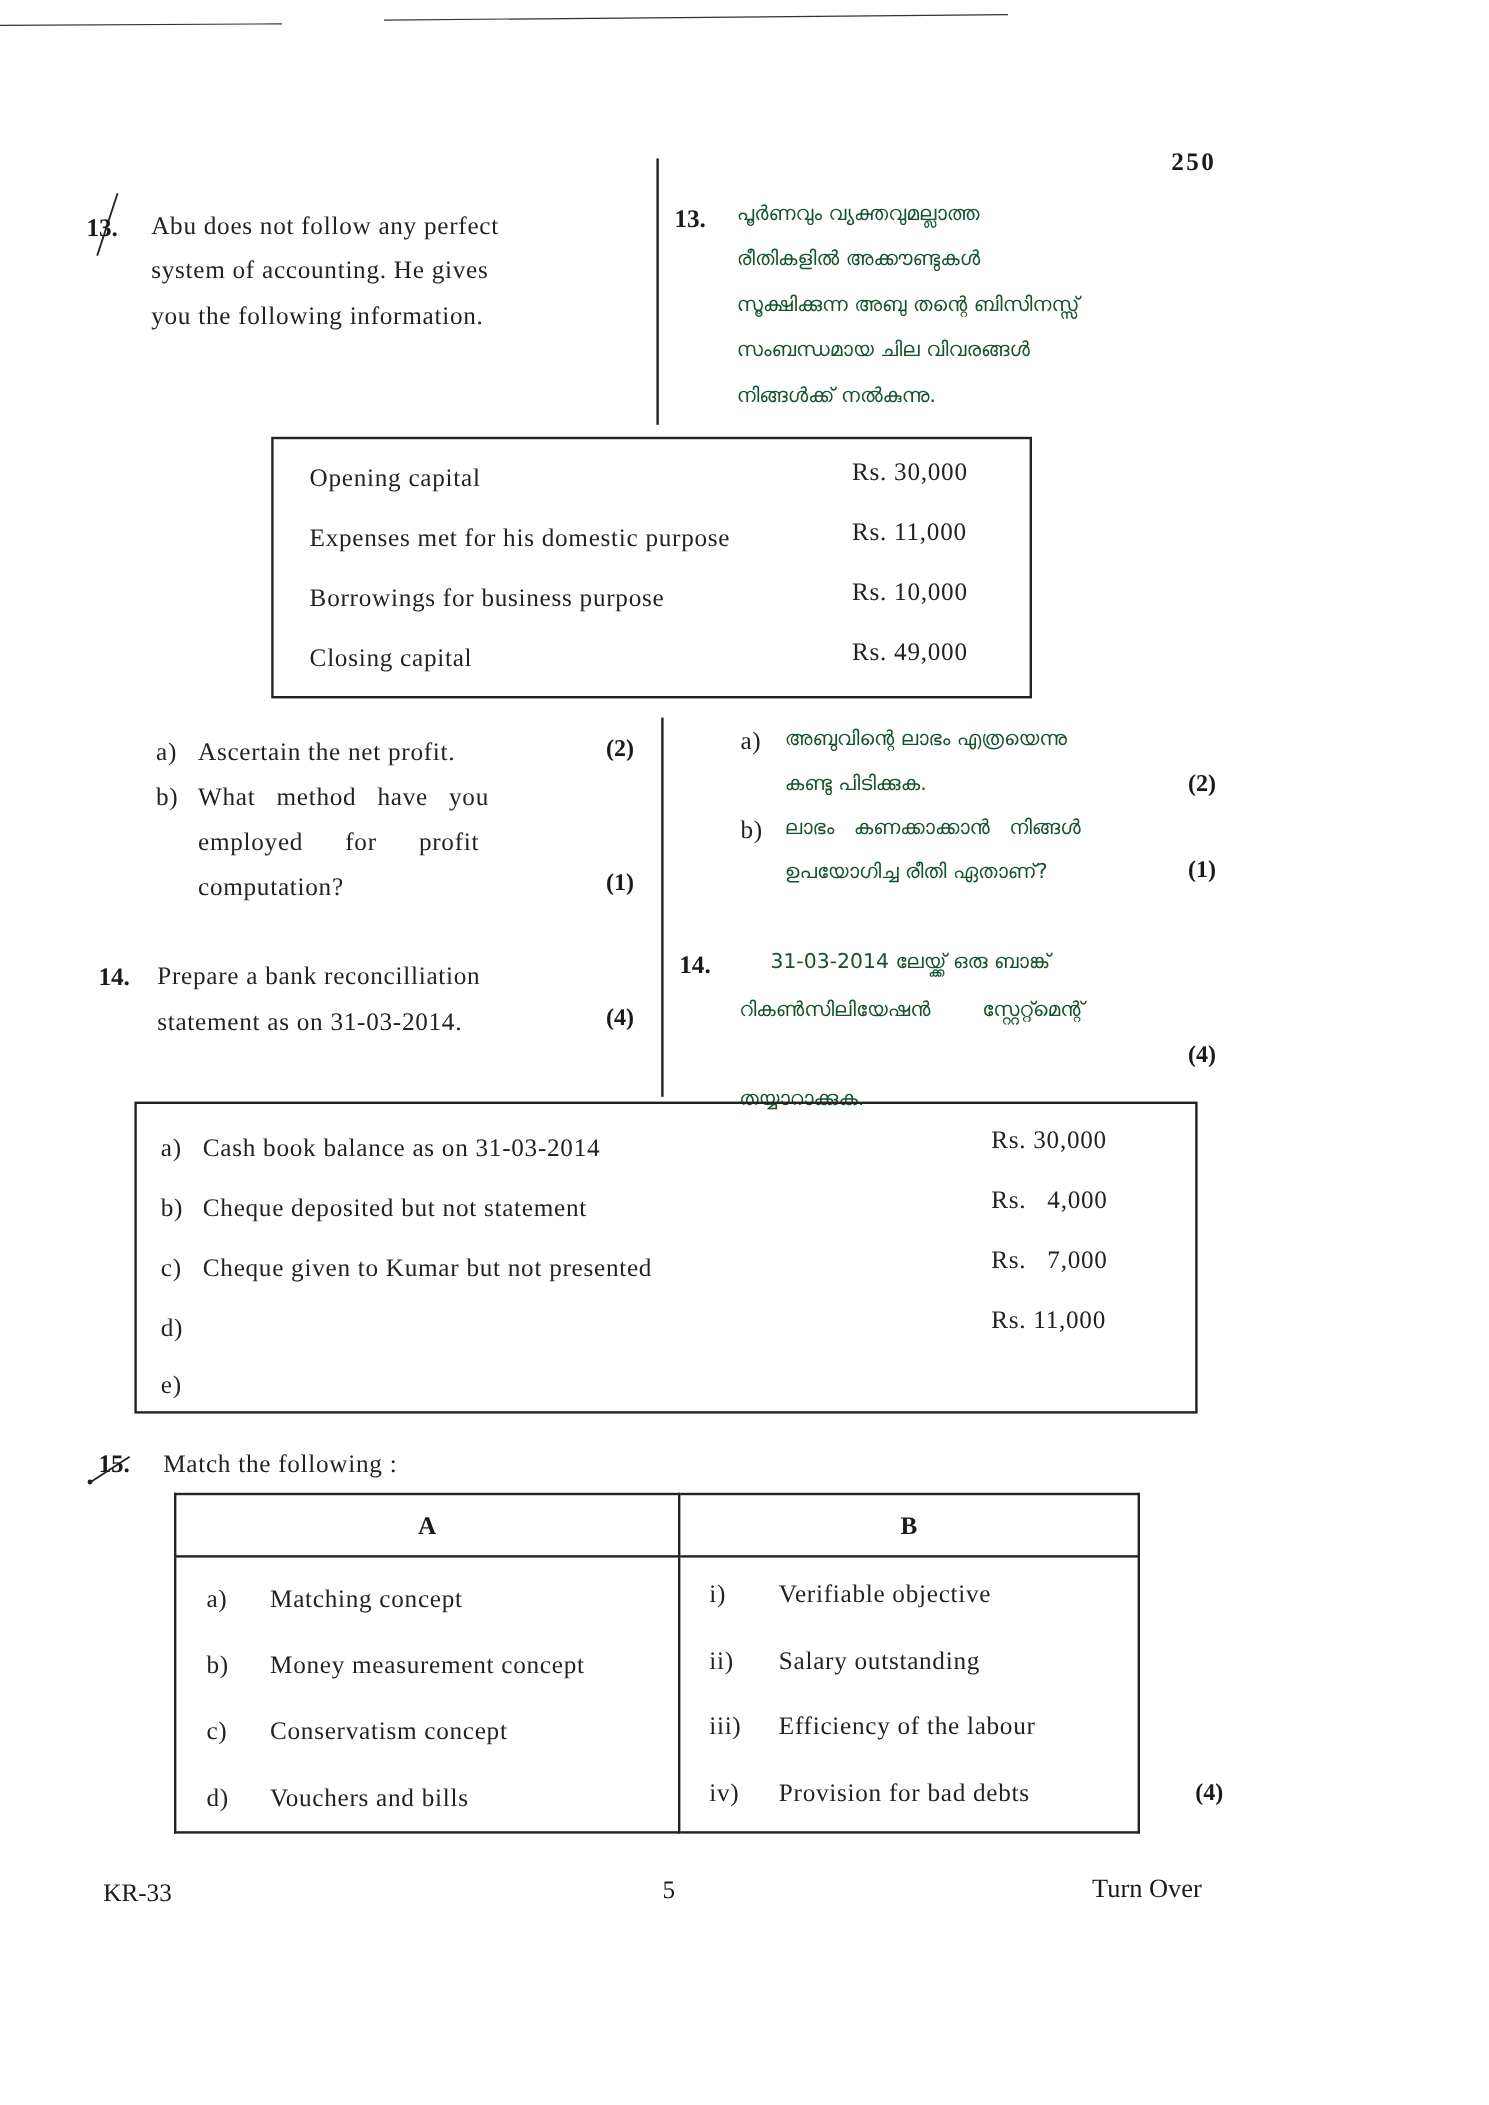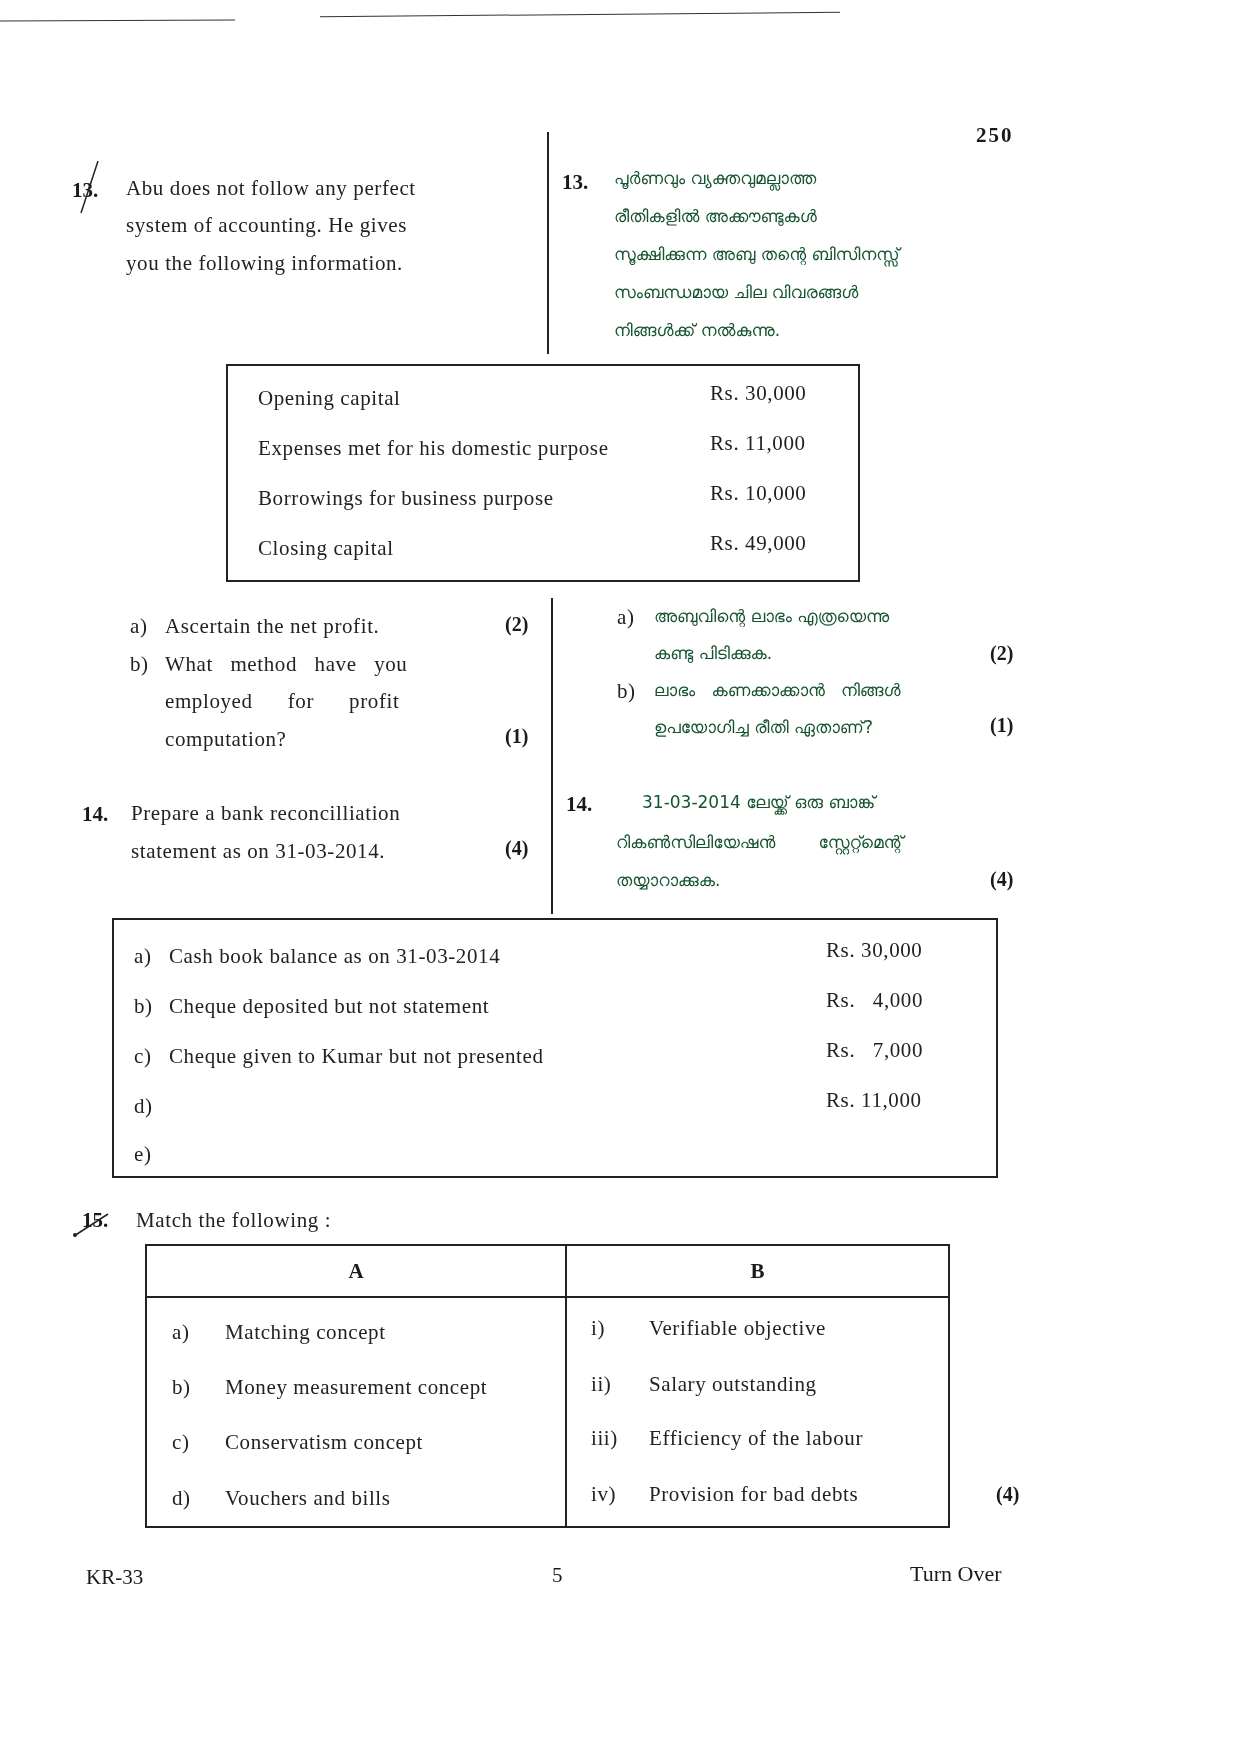--- a/index.html
+++ b/index.html
@@ -83,21 +83,21 @@
 <div class="line serif marks" style="left:990px;top:714px;">(1)</div>
 
 <div class="line serif qnum" style="left:82px;top:802px;">14.</div>
 <div class="line serif en" style="left:131px;top:801px;">Prepare a bank reconcilliation</div>
 <div class="line serif en" style="left:131px;top:839px;">statement as on 31-03-2014.</div>
 <div class="line serif marks" style="left:505px;top:837px;">(4)</div>
 
 <div class="line serif qnum" style="left:566px;top:792px;">14.</div>
 <div class="line sans ml" style="left:616px;top:792px;margin-left:26px;">31-03-2014 ലേയ്ക്ക് ഒരു ബാങ്ക്</div>
 <div class="line sans ml" style="left:616px;top:832px;white-space:pre;">റികൺസിലിയേഷൻ        സ്റ്റേറ്റ്മെന്റ്</div>
-<div class="line sans ml" style="left:616px;top:870px;">തയ്യാറാക്കുക.</div>
+<div class="line sans ml" style="left:616px;top:906px;">തയ്യാറാക്കുക.</div>
 <div class="line serif marks" style="left:990px;top:868px;">(4)</div>
 
 <div class="box" style="left:112px;top:918px;width:886px;height:260px;">
   <div class="line serif en" style="left:20px;top:24px;">a)</div>
   <div class="line serif en" style="left:55px;top:24px;">Cash book balance as on 31-03-2014</div>
   <div class="line serif en" style="left:712px;top:18px;white-space:pre;">Rs. 30,000</div>
 
   <div class="line serif en" style="left:20px;top:74px;">b)</div>
   <div class="line serif en" style="left:55px;top:74px;">Cheque deposited but not statement</div>
   <div class="line serif en" style="left:712px;top:68px;white-space:pre;font-family:Liberation Serif, serif;">Rs.   4,000</div>

